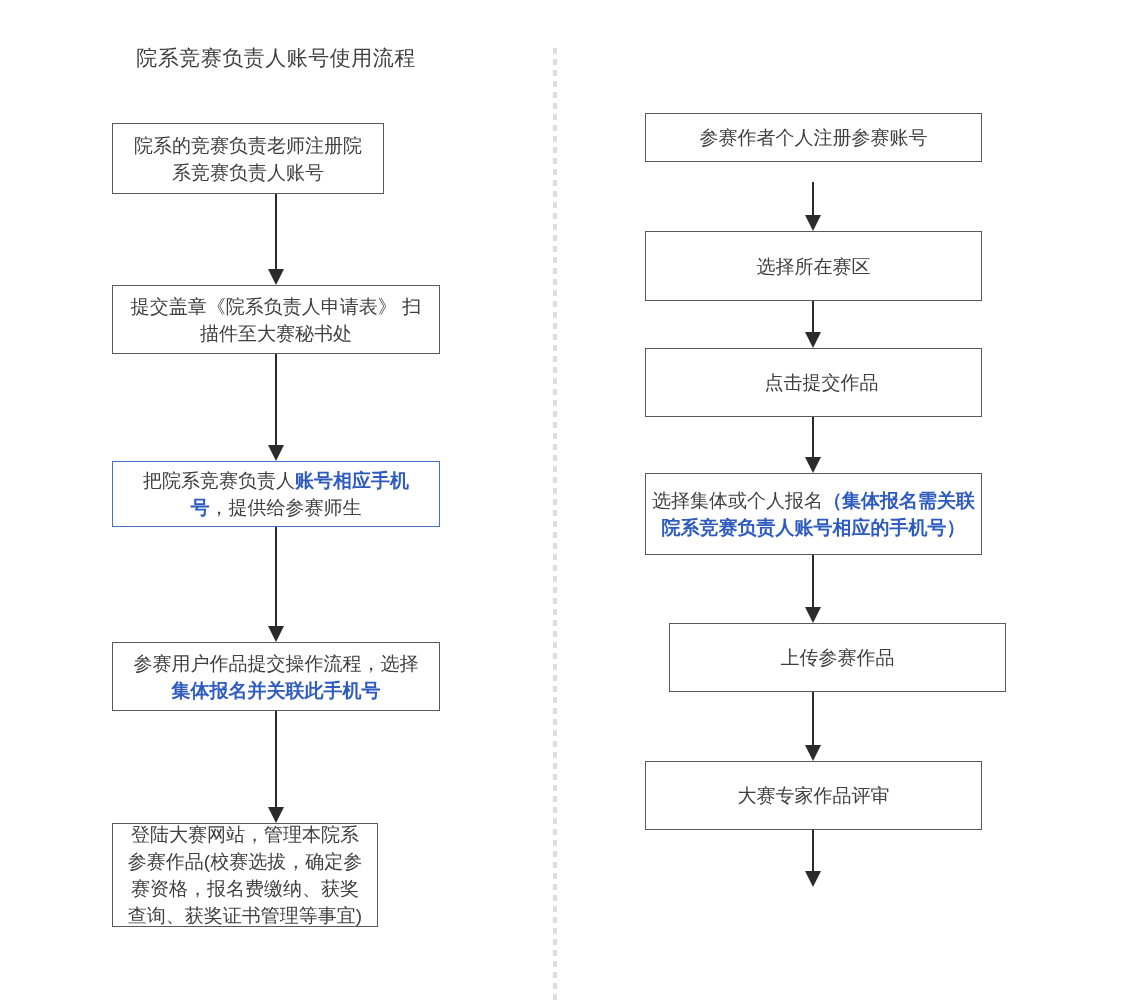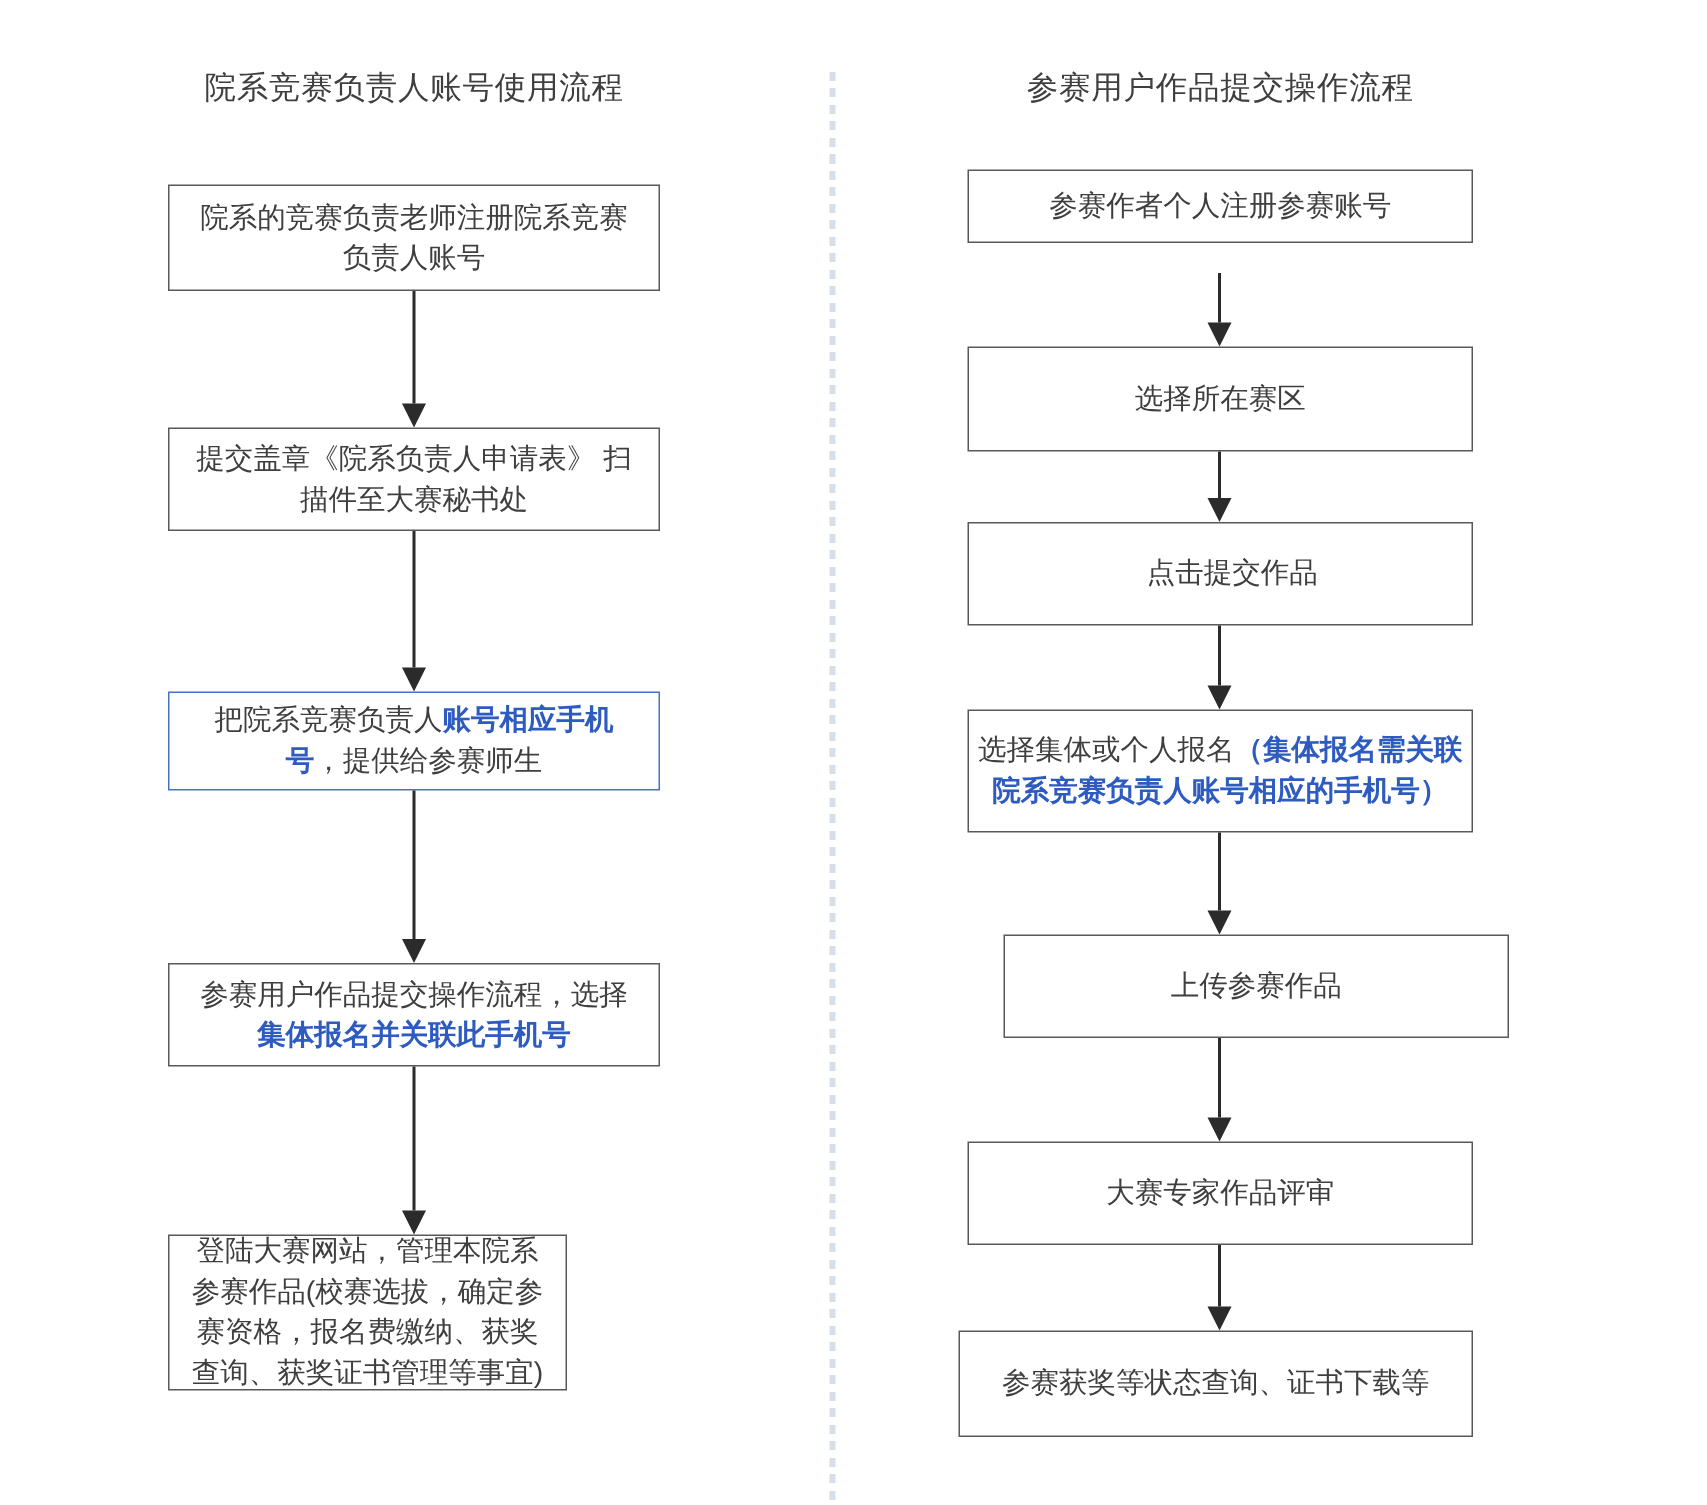--- a/index.html
+++ b/index.html
@@ -77,21 +77,21 @@
     );
   }
 </style>
 </head>
 <body>
 
 <div class="canvas">
 
   <div class="flow-title" style="left:112px; width:328px; top:44px;">院系竞赛负责人账号使用流程</div>
 
-  <div class="step-box" style="left:112px; top:123px; width:328px; height:71px;text-align:center;">
+  <div class="step-box" style="left:112px; top:123px; width:272px; height:71px;text-align:center;">
     <div><span>院系的竞赛负责老师注册院系竞赛负责人账号</span></div>
   </div>
 
   <div class="arrow" style="left:276px; top:194px; height:91px;">
     <div class="shaft"></div>
       <div class="head"></div>
   </div>
 
   <div class="step-box" style="left:112px; top:285px; width:328px; height:69px;">
     <div><span>提交盖章《院系负责人申请表》 扫描件至大赛秘书处</span></div>
@@ -123,21 +123,20 @@
     <div class="shaft"></div>
       <div class="head"></div>
   </div>
 
   <div class="step-box" style="left:112px; top:823px; width:266px; height:104px;align-items:center;">
     <div><span>登陆大赛网站，管理本院系参赛作品(校赛选拔，确定参赛资格，报名费缴纳、获奖查询、获奖证书管理等事宜)</span></div>
   </div>
 
   <div class="divider"></div>
 
-  <div class="flow-title" style="left:645px; width:337px; top:44px;">参赛用户作品提交操作流程</div>
 
   <div class="step-box" style="left:645px; top:113px; width:337px; height:49px;">
     <div><span>参赛作者个人注册参赛账号</span></div>
   </div>
 
   <div class="arrow" style="left:813px; top:182px; height:49px;">
     <div class="shaft"></div>
       <div class="head"></div>
   </div>
 
@@ -181,17 +180,14 @@
 
   <div class="step-box" style="left:645px; top:761px; width:337px; height:69px;">
     <div><span>大赛专家作品评审</span></div>
   </div>
 
   <div class="arrow" style="left:813px; top:830px; height:57px;">
     <div class="shaft"></div>
       <div class="head"></div>
   </div>
 
-  <div class="step-box" style="left:639px; top:887px; width:343px; height:71px;">
-    <div><span>参赛获奖等状态查询、证书下载等</span></div>
-  </div>
 
 </div>
 
 </body></html>

